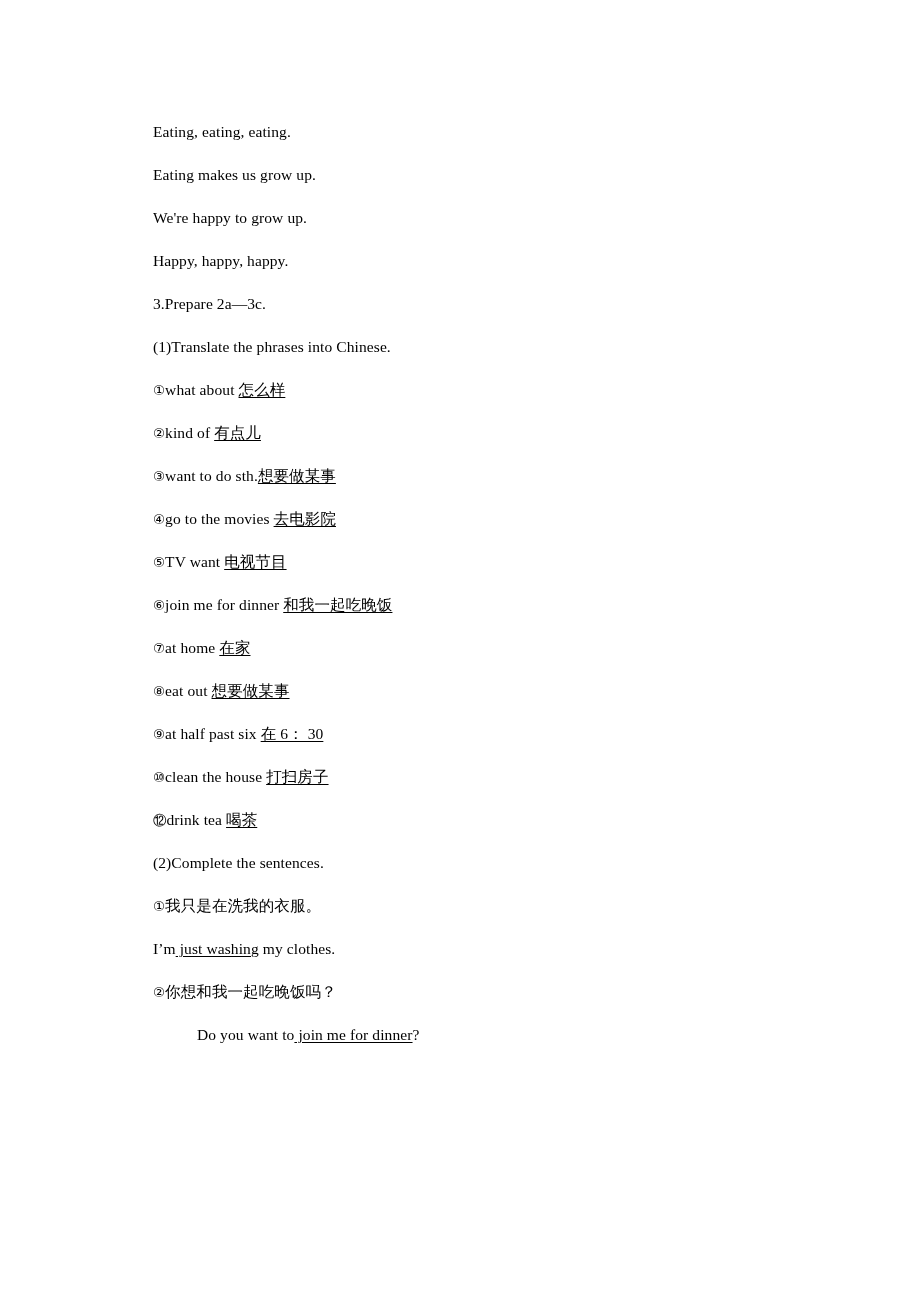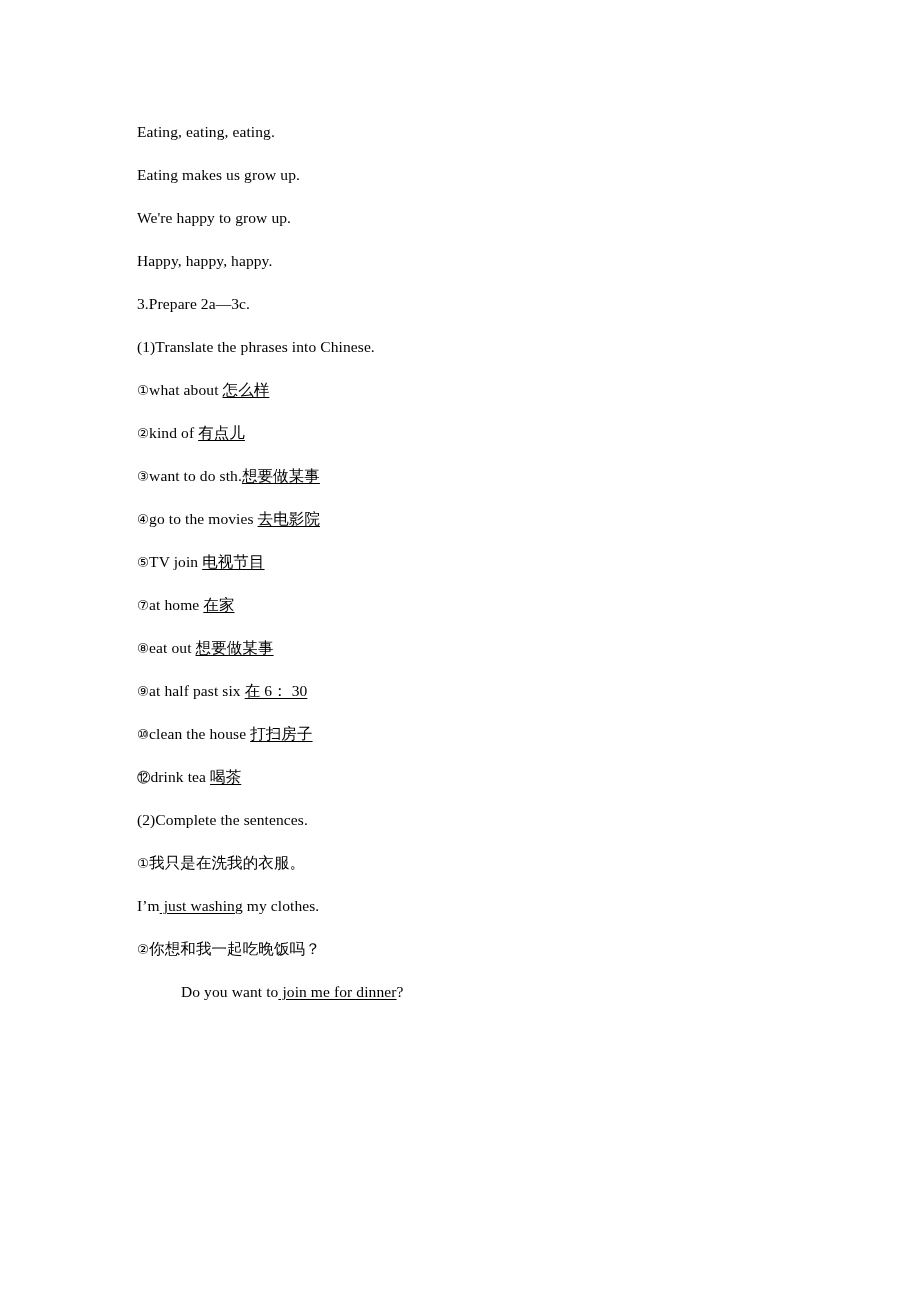--- a/index.html
+++ b/index.html
@@ -11,21 +11,21 @@
     width: 920px;
     height: 1302px;
     position: relative;
     font-family: "Liberation Serif", "DejaVu Serif", serif;
     color: #000000;
     -webkit-font-smoothing: antialiased;
   }
 
   #page {
     position: absolute;
-    left: 0;
+    left: 16px;
     top: 0;
     width: 799px;
     height: 1302px;
     background: #ffffff;
   }
 
   #doc-body {
     position: absolute;
     left: 137px;
     top: 122px;
@@ -86,21 +86,24 @@
     <p class="line">
       <span class="circ">②</span><span>kind of </span><span class="ans cn">有点儿</span>
     </p>
     <p class="line">
       <span class="circ">③</span><span>want to do sth.</span><span class="ans cn">想要做某事</span>
     </p>
     <p class="line">
       <span class="circ">④</span><span>go to the movies </span><span class="ans cn">去电影院</span>
     </p>
     <p class="line">
-      <span class="circ">⑤</span><span>TV join </span><span class="ans cn">电视节目</span>
+      <span class="circ">⑤</span><span>TV want </span><span class="ans cn">电视节目</span>
+    </p>
+    <p class="line">
+      <span class="circ">⑥</span><span>join me for dinner </span><span class="ans cn">和我一起吃晚饭</span>
     </p>
     <p class="line">
       <span class="circ">⑦</span><span>at home </span><span class="ans cn">在家</span>
     </p>
     <p class="line">
       <span class="circ">⑧</span><span>eat out </span><span class="ans cn">想要做某事</span>
     </p>
     <p class="line">
       <span class="circ">⑨</span><span>at half past six </span><span class="ans cn">在  6：  30</span>
     </p>

